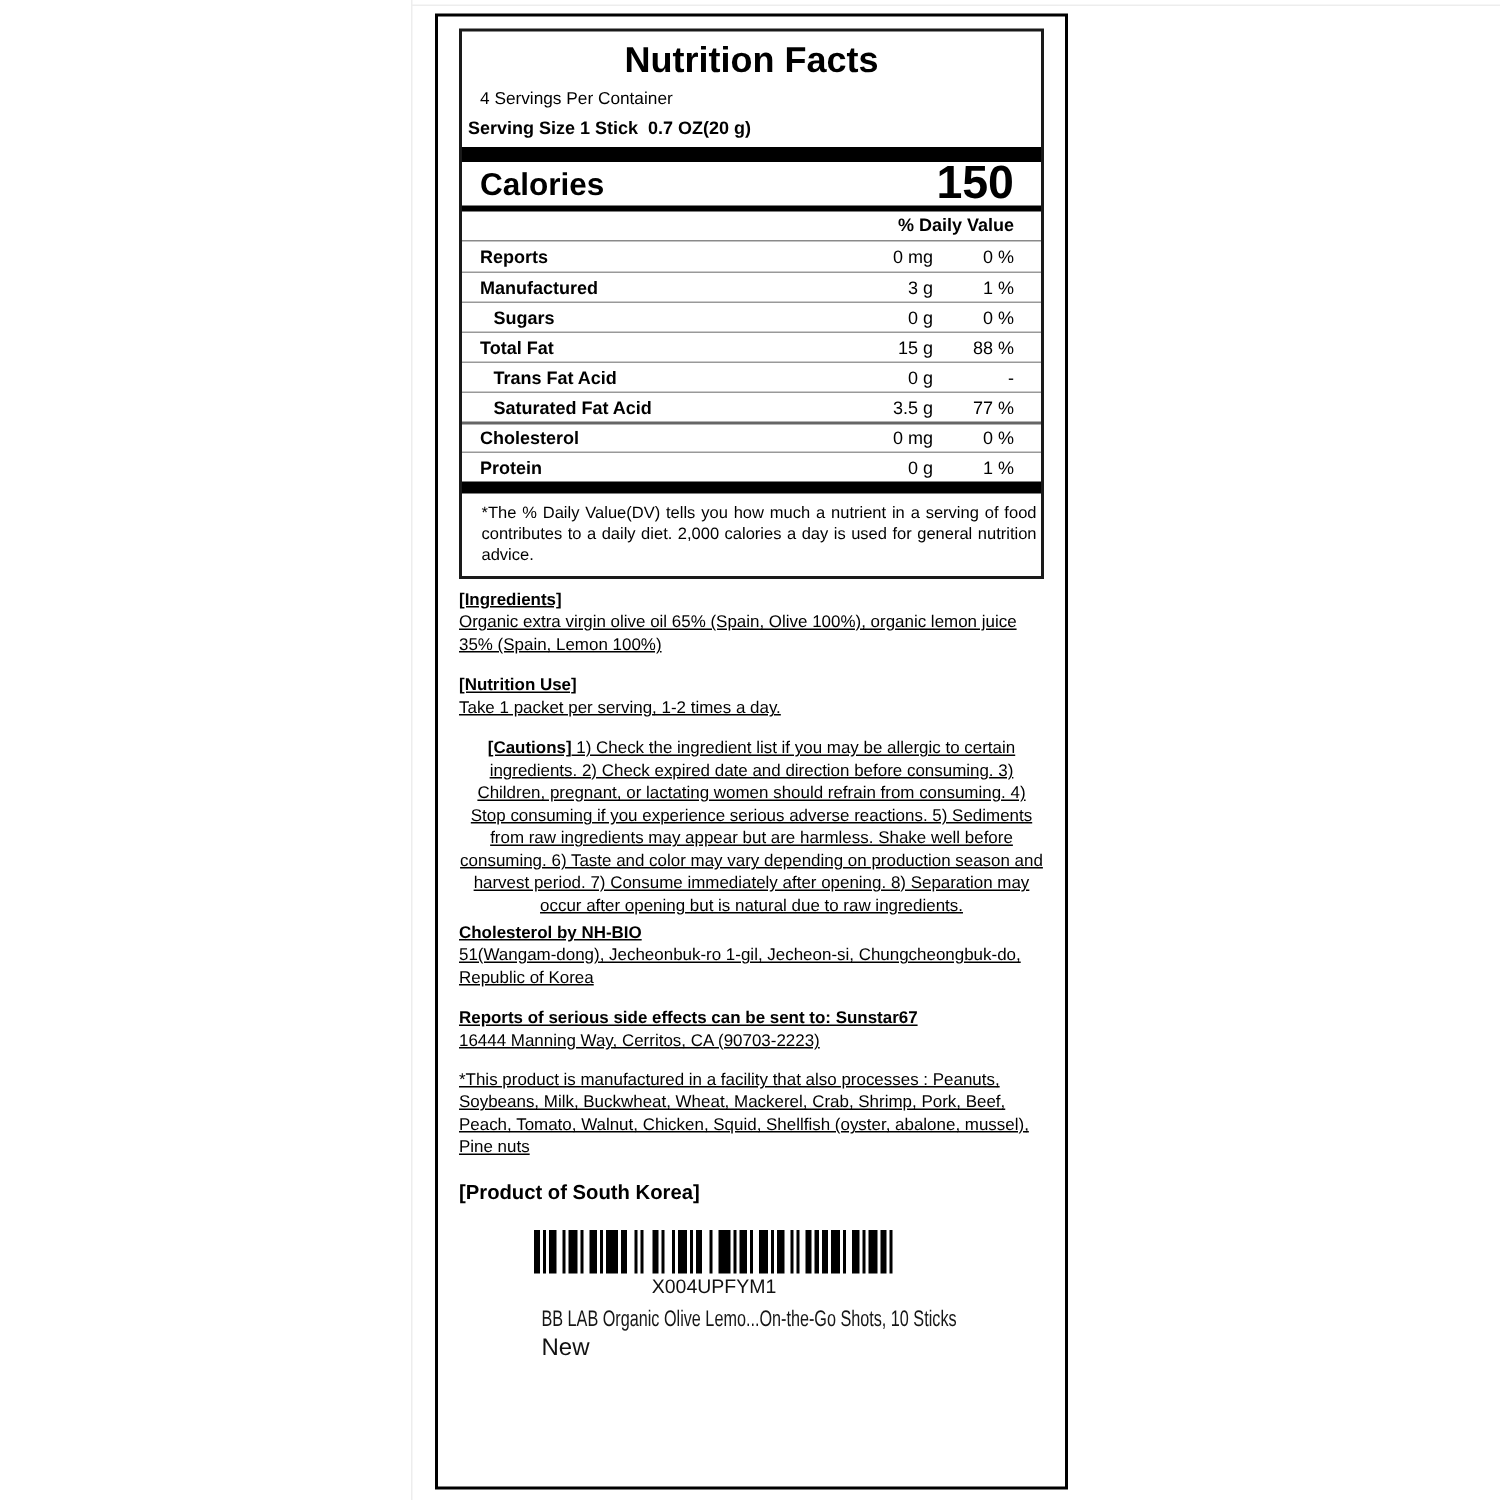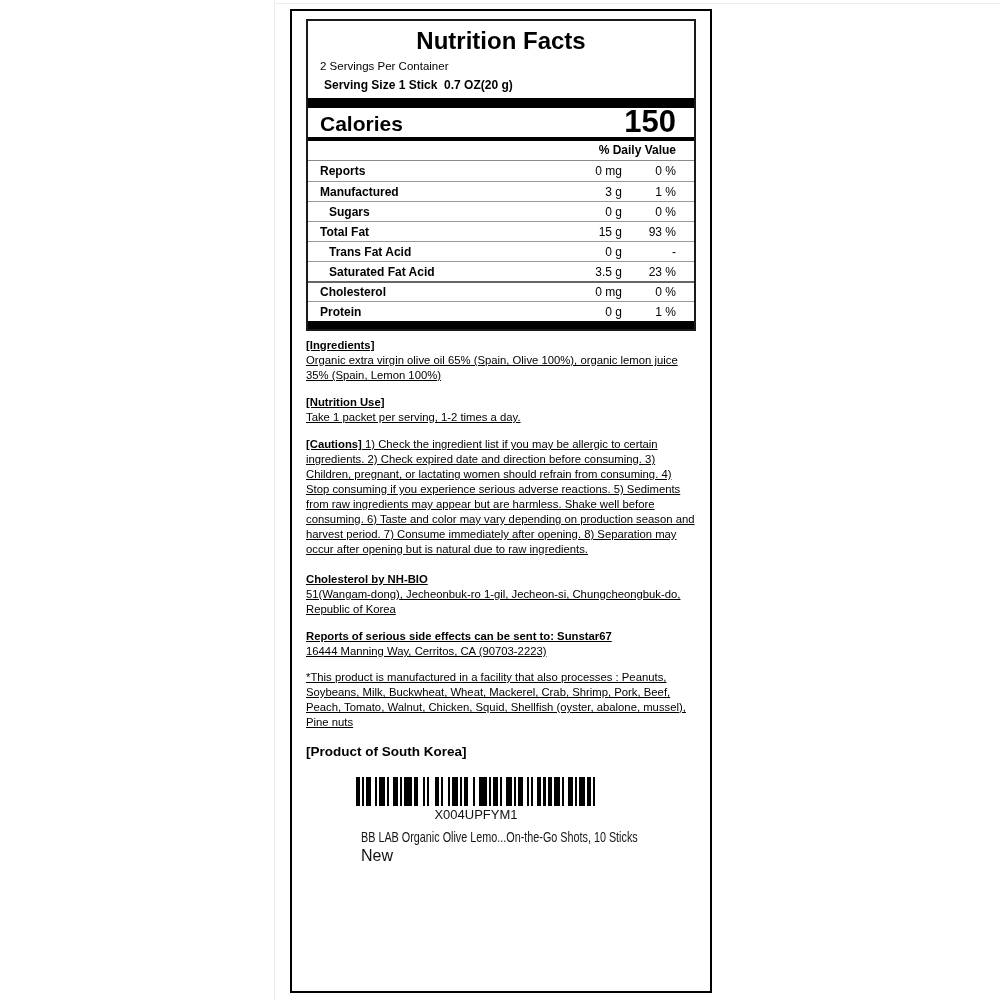--- a/index.html
+++ b/index.html
@@ -12,40 +12,40 @@
 
   .label {
     position:absolute; left:290px; top:9px; width:422px; height:984px;
     border:2px solid #000; box-sizing:border-box; padding:8px 14px; background:#fff;
   }
 
   
   .nf-box { border:2px solid #1a1a1a; box-sizing:border-box; width:100%; padding-top:5px; margin-bottom:7px; }
   .nf-title { text-align:center; font-weight:700; font-size:24px; line-height:26px; margin:2px 0 6px; }
   .nf-servings { font-size:11.5px; line-height:12px; margin:0 12px 7px; }
-  .nf-serving-size { font-size:12px; font-weight:700; line-height:13px; margin:0 16px 6px; white-space:pre-wrap; }
+  .nf-serving-size { font-size:12px; font-weight:700; line-height:13px; margin:0 4px 6px; white-space:pre-wrap; }
   .nf-bar-10 { height:10px; background:#000; }
   .nf-aps { font-size:10.5px; font-weight:700; line-height:12px; margin:3px 12px 0; }
   .nf-cal-row { display:flex; justify-content:space-between; align-items:flex-end; margin:0 18px 2px 12px; height:27px; }
   .nf-cal { font-size:21px; font-weight:700; line-height:22px; }
   .nf-cal-val { font-size:31px; font-weight:700; line-height:26px; }
   .nf-rule4 { height:4px; background:#000; }
   .nf-dvh { font-size:12px; font-weight:700; text-align:right; padding:3px 18px 3px; border-bottom:1px solid #8a8a8a; line-height:13px; }
   .nf-row { display:grid; grid-template-columns:1fr 62px 54px; align-items:center; height:20px; box-sizing:border-box; padding:0 18px 0 12px; font-size:12px; }
   .nf-row + .nf-row { border-top:1px solid #999; }
   .nf-row.thick-top { border-top:2px solid #666; }
   .nf-name { font-weight:700; }
   .nf-row.indent .nf-name { padding-left:9px; }
   .nf-amt, .nf-dv { text-align:right; }
   .nf-bar-8 { height:8px; background:#000; }
   .nf-footnote { font-size:11px; line-height:14px; text-align:justify; padding:6px 3px 7px 13px; }
 
   
   .sec { font-size:11.3px; line-height:15px; margin:0 0 12px;text-decoration:underline; }
-  .sec.mb13 { margin-bottom:15px; }
+  .sec.mb13 { margin-bottom:3px;text-align:center; }
   .sec.mb14 { margin-bottom:14px; }
   .sec.mb11 { margin-bottom:11px; }
   .h { font-weight:700; }
   .origin { font-size:13.5px; font-weight:700; margin:2px 0 18px; }
 
   
   .barcode-wrap { margin-left:50px; width:240px; text-align:center; }
   .bars { display:flex; height:29px; align-items:stretch; }
   .bc-bar { background:#000; height:100%; flex:0 0 auto; }
   .bc-gap { background:transparent; height:100%; flex:0 0 auto; }
@@ -61,21 +61,21 @@
 <body>
 
 <div class="canvas">
   <div class="page-edge-v"></div>
   <div class="page-edge-h"></div>
 
   <div class="label">
 
     <div class="nf-box">
       <div class="nf-title">Nutrition Facts</div>
-      <div class="nf-servings">2 Servings Per Container</div>
+      <div class="nf-servings">4 Servings Per Container</div>
       <div class="nf-serving-size">Serving Size 1 Stick  0.7 OZ(20 g)</div>
       <div class="nf-bar-10"></div>
       <div class="nf-cal-row">
         <span class="nf-cal">Calories</span>
         <span class="nf-cal-val">150</span>
       </div>
       <div class="nf-rule4"></div>
       <div class="nf-dvh">% Daily Value</div>
       <div id="nutrient-rows">
           <div class="nf-row">
@@ -89,44 +89,45 @@
             <span class="nf-dv">1 %</span>
           </div>
           <div class="nf-row indent">
             <span class="nf-name">Sugars</span>
             <span class="nf-amt">0 g</span>
             <span class="nf-dv">0 %</span>
           </div>
           <div class="nf-row">
             <span class="nf-name">Total Fat</span>
             <span class="nf-amt">15 g</span>
-            <span class="nf-dv">93 %</span>
+            <span class="nf-dv">88 %</span>
           </div>
           <div class="nf-row indent">
             <span class="nf-name">Trans Fat Acid</span>
             <span class="nf-amt">0 g</span>
             <span class="nf-dv">-</span>
           </div>
           <div class="nf-row indent">
             <span class="nf-name">Saturated Fat Acid</span>
             <span class="nf-amt">3.5 g</span>
-            <span class="nf-dv">23 %</span>
+            <span class="nf-dv">77 %</span>
           </div>
           <div class="nf-row thick-top">
             <span class="nf-name">Cholesterol</span>
             <span class="nf-amt">0 mg</span>
             <span class="nf-dv">0 %</span>
           </div>
           <div class="nf-row">
             <span class="nf-name">Protein</span>
             <span class="nf-amt">0 g</span>
             <span class="nf-dv">1 %</span>
           </div>
         </div>
       <div class="nf-bar-8"></div>
+      <div class="nf-footnote">*The % Daily Value(DV) tells you how much a nutrient in a serving of food contributes to a daily diet. 2,000 calories a day is used for general nutrition advice.</div>
     </div>
 
     <div class="sec">
       <div class="h">[Ingredients]</div>
       <div>Organic extra virgin olive oil 65% (Spain, Olive 100%), organic lemon juice 35% (Spain, Lemon 100%)</div>
     </div>
 
     <div class="sec">
       <div class="h">[Nutrition Use]</div>
       <div>Take 1 packet per serving, 1-2 times a day.</div>

